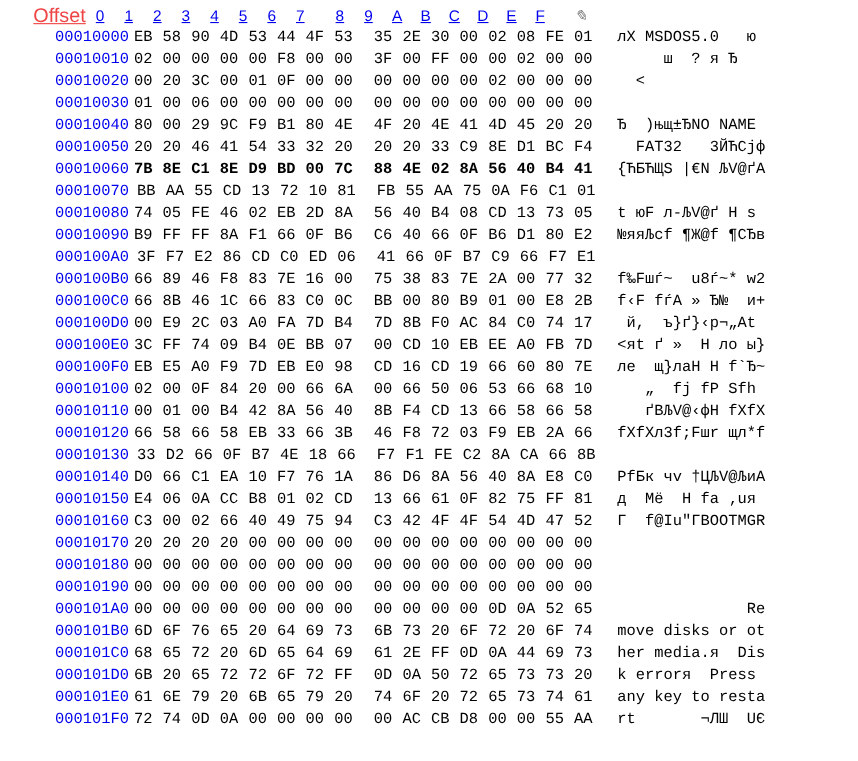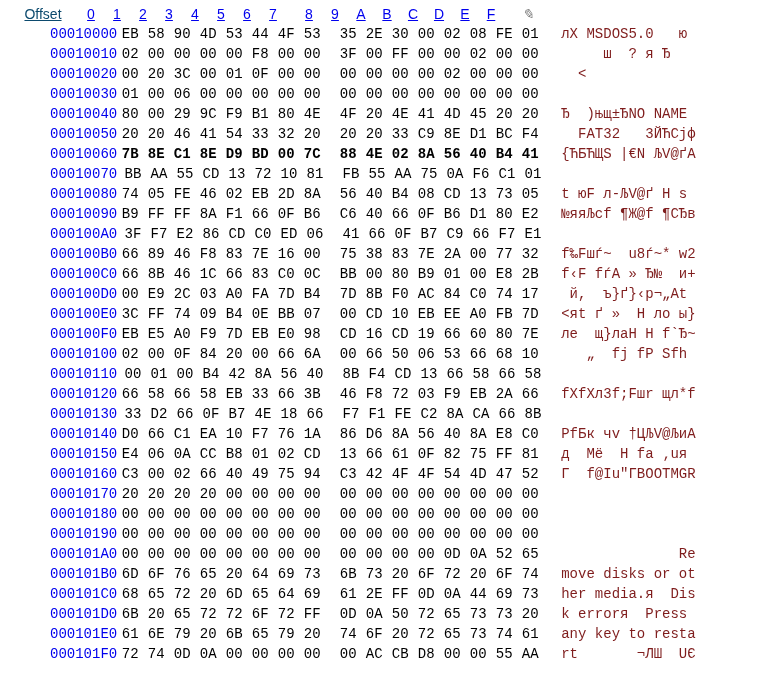--- a/index.html
+++ b/index.html
@@ -21,26 +21,26 @@
     height: 20px;
     line-height: 20px;
   }
   .data-row {
     display: flex;
     height: 20px;
     line-height: 20px;
   }
   .offset-header {
     width: 70px;
-    text-align: center;
+    text-align: right;
     font-family: Arial, sans-serif;
-    color: #0c4a6e;
+    color: #ef4444;
     text-decoration: underline;
     padding-left: 2px;
-    font-size: 14px;
+    font-size: 18px;
   }
   .offset-cell {
     width: 70px;
     text-align: left;
     color: #0000ee;
     padding-left: 2px;
     margin-left: 42px;
   }
   .hex-header-cell {
     width: 26px;
@@ -61,21 +61,21 @@
   .ascii-header {
     width: 240px;
     padding-left: 18px;
     color: #888;
     font-style: italic;
     font-family: Arial, sans-serif;
   }
   .ascii-cell {
     width: 240px;
     padding-left: 18px;
-    color: #7f1d1d;
+    color: #000000;
     white-space: pre;
   }
   .slash-icon {
     display: inline-block;
     color: #777;
     font-style: italic;
   }
 </style>
 </head>
 <body>
@@ -508,20 +508,21 @@
           <div class="hex-gap"></div>
           <div class="hex-cell">8B</div>
           <div class="hex-cell">F4</div>
           <div class="hex-cell">CD</div>
           <div class="hex-cell">13</div>
           <div class="hex-cell">66</div>
           <div class="hex-cell">58</div>
           <div class="hex-cell">66</div>
           <div class="hex-cell">58</div>
         </div>
+        <div class="ascii-cell">   ґBЉV@‹фН fXfX</div>
       </div>
       <div class="data-row">
         <div class="offset-cell">00010120</div>
         <div style="display: flex;">
           <div class="hex-cell">66</div>
           <div class="hex-cell">58</div>
           <div class="hex-cell">66</div>
           <div class="hex-cell">58</div>
           <div class="hex-cell">EB</div>
           <div class="hex-cell">33</div>

